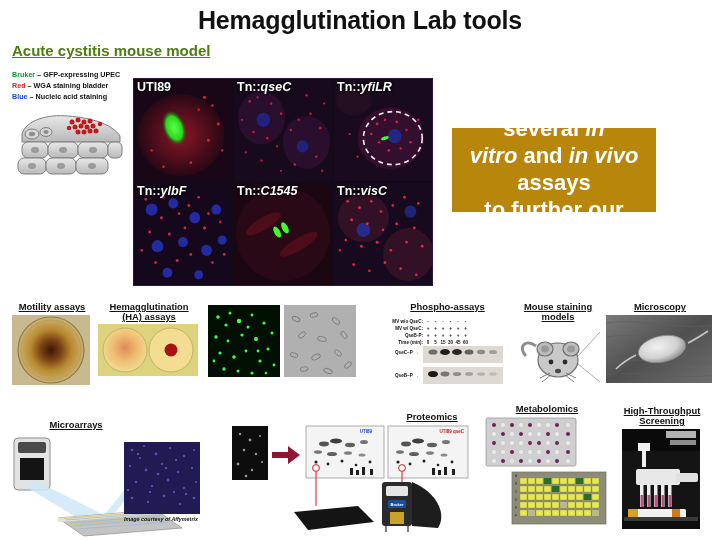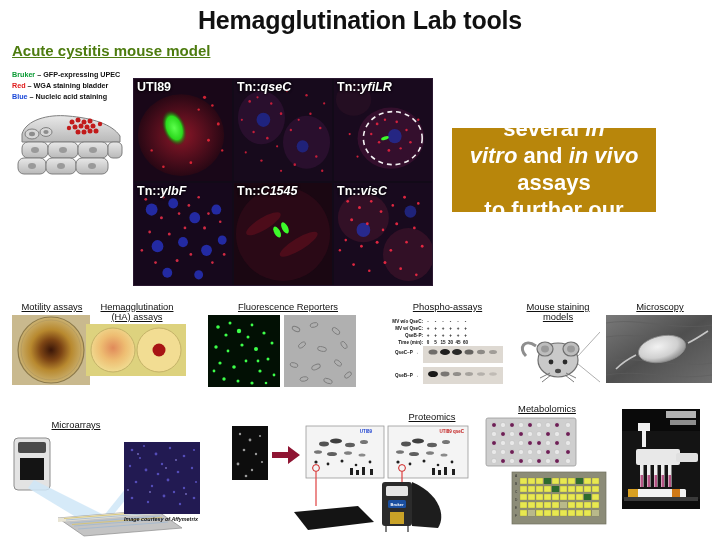--- a/index.html
+++ b/index.html
@@ -13,21 +13,21 @@
 
   
   .title {
     position: absolute; top: 6px; left: 0; width: 720px;
     text-align: center; font-size: 25px; font-weight: bold; color: #111;
     letter-spacing: -0.2px;
   }
 
   
   .sec-head {
-    font-weight: normal; text-decoration: underline; color: #111;
+    font-weight: bold; text-decoration: underline; color: #111;
     text-align: center; line-height: 1.08;
   }
   .maroon-head {
     position: absolute; left: 12px; top: 42px;
     font-size: 15px; font-weight: bold; color: #4d7c0f;
     text-decoration: underline; text-align: left;
   }
 
   
   .legend { position: absolute; left: 12px; top: 70px; font-size: 7.2px; font-weight: bold; line-height: 1.52; }
@@ -356,41 +356,40 @@
             <stop offset="32%" stop-color="#7c4414"></stop>
           <stop offset="62%" stop-color="#b8892f"></stop>
             <stop offset="100%" stop-color="#cbb272"></stop>
         </radialGradient>
       </defs>
       <circle cx="39" cy="35" r="33" fill="url(#mot)" stroke="#8d7a4a" stroke-width="1.2"></circle>
       <circle cx="39" cy="35" r="30" fill="none" stroke="#a38f5e" stroke-width="0.7" opacity="0.6"></circle>
     </svg>
   </div>
 
-  <div class="panel" style="left:86px; top:302px; width:102px;">
+  <div class="panel" style="left:98px; top:302px; width:102px;">
     <div class="sec-head cap">
       <span>Hemagglutination</span><br><span>(HA) assays</span>
     </div>
     <svg style="width:100px;height:52px;margin-top:2px;display:block" viewBox="0 0 100 52">
       <rect width="100" height="52" fill="#ddd27e"></rect>
       <defs>
         <radialGradient id="haA" cx="50%" cy="45%" r="52%">
           <stop offset="0%" stop-color="#e08a5a"></stop>
             <stop offset="55%" stop-color="#eebd72"></stop>
             <stop offset="100%" stop-color="#f0d98e"></stop>
         </radialGradient>
       </defs>
       <circle cx="27" cy="26" r="22" fill="url(#haA)" stroke="#c4b268" stroke-width="1"></circle>
       <circle cx="73" cy="26" r="22" fill="#f2dd93" stroke="#c4b268" stroke-width="1"></circle>
       <circle cx="73" cy="26" r="6.5" fill="#a81414"></circle>
     </svg>
   </div>
 
   <div class="panel" style="left:208px; top:302px; width:160px;">
-    <div class="sec-head cap">Fluorescence Reporters</div>
     <div style="display:flex; gap:4px; margin-top:3px;">
       <svg style="width:72px;height:72px;display:block" viewBox="0 0 72 72">
         <rect width="72" height="72" fill="#021004"></rect>
         <g fill="#3dff4a">
           <circle cx="10" cy="12" r="1.8"></circle>
             <circle cx="22" cy="8" r="1.5"></circle>
             <circle cx="31" cy="16" r="2.2"></circle>
           <circle cx="18" cy="20" r="1.6"></circle>
             <circle cx="44" cy="10" r="1.4"></circle>
             <circle cx="56" cy="18" r="1.6"></circle>
@@ -817,20 +816,23 @@
           <text x="31" y="69">B</text>
           <text x="31" y="77">C</text>
         <text x="31" y="85">D</text>
           <text x="31" y="93">E</text>
           <text x="31" y="101">F</text>
       </g>
     </svg>
   </div>
 
   <div class="panel" style="left:608px; top:406px; width:108px;">
+    <div class="sec-head cap">
+      <span>High-Throughput</span><br><span>Screening</span>
+    </div>
     <svg style="width:78px;height:100px;margin-top:3px;margin-left:14px;display:block" viewBox="0 0 78 100">
       <rect width="78" height="100" fill="#141414"></rect>
       <rect x="0" y="0" width="78" height="22" fill="#0a0a0a"></rect>
       <rect x="44" y="2" width="30" height="7" fill="#dcdcdc" opacity="0.8"></rect>
       <rect x="48" y="11" width="26" height="5" fill="#c4c4c4" opacity="0.7"></rect>
       <path d="M16 14 L28 14 L28 22 L24 22 L24 38 L20 38 L20 22 L16 22 Z" fill="#f0f0f0"></path>
       <rect x="14" y="40" width="44" height="16" rx="2" fill="#e8e8e8"></rect>
       <g fill="#ededed">
         <rect x="18" y="56" width="3.5" height="22"></rect>
           <rect x="25" y="56" width="3.5" height="22"></rect>

